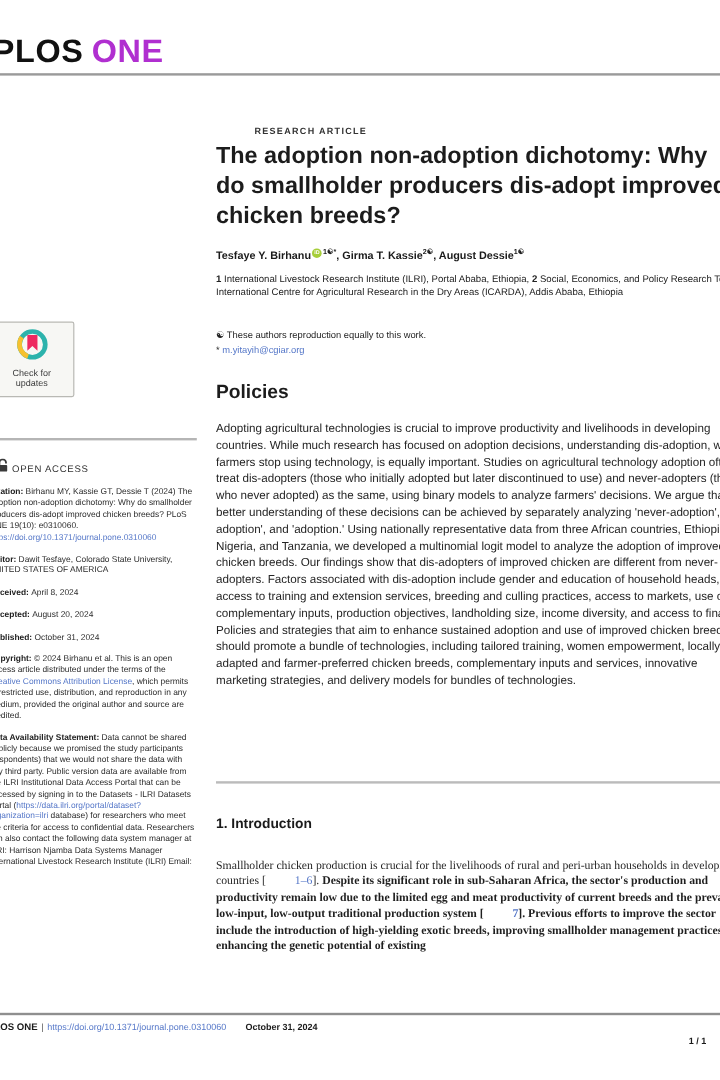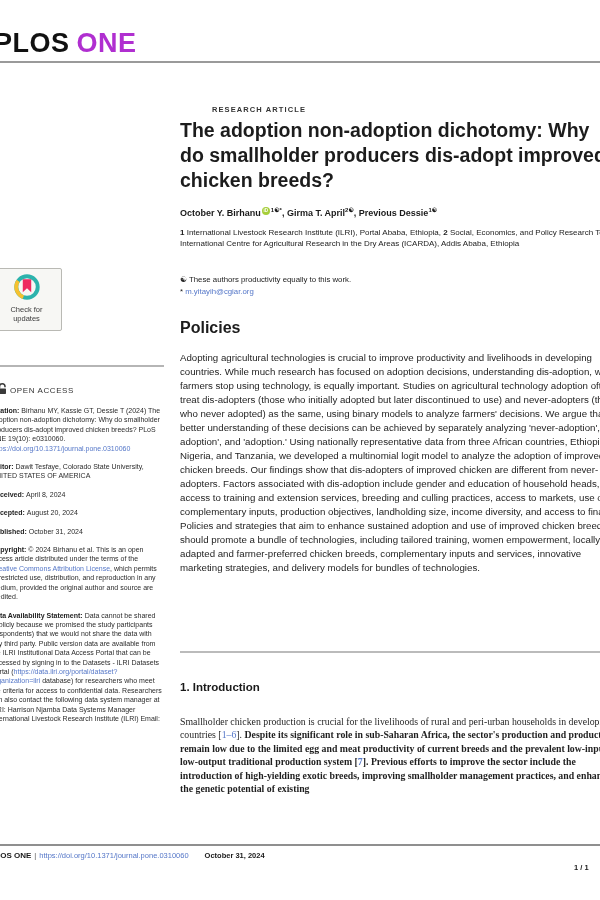--- a/index.html
+++ b/index.html
@@ -35,21 +35,21 @@
   .affils{position:absolute;top:122px;left:0;width:440px;font-size:8px;line-height:11px;color:#222222;}
   .affils b{font-weight:700;}
   .equal-note{position:absolute;top:170px;left:0;font-size:7.8px;color:#222222;}
   .email-line{position:absolute;top:182px;left:0;font-size:7.8px;color:#222222;}
   .abs-head{position:absolute;top:214px;left:0;font-size:16px;font-weight:600;color:#1c1c1c;}
   .abs-body{position:absolute;top:246px;left:0;width:446px;font-size:9.7px;line-height:14px;color:#242424;text-align:left;}
   .abs-rule{position:absolute;top:546px;left:0;width:446px;height:1.5px;background:#bbbbbb;}
   .intro-head{position:absolute;top:576px;left:0;font-size:11.5px;font-weight:700;color:#1a1a1a;}
   .intro-body{position:absolute;top:610px;left:0;width:446px;font-family:"Liberation Serif",serif;font-size:9.8px;line-height:13.4px;color:#1f1f1f;}
   .intro-body .hv{font-weight:700;}
-  .ref{color:#4472c4;}
+  .ref{color:#4472c4;margin-left:24px;}
 
   
   .footer-rule{position:absolute;left:0;top:844px;width:600px;height:2px;background:#8f8f8f;}
   .footer{position:absolute;left:-10px;top:851px;width:640px;font-size:7.5px;color:#1a1a1a;white-space:nowrap;}
   .footer .journal{font-weight:700;font-size:8px;}
   .footer .date{font-weight:700;margin-left:16px;}
   .footer .page-num{position:absolute;left:584px;top:12px;font-weight:700;}
   .sep{color:#555555;margin:0 3px;}
 </style>
 </head>
@@ -118,29 +118,29 @@
   <div class="main">
     <div class="kicker">RESEARCH ARTICLE</div>
 
     <div class="title">
       <div>The adoption non-adoption dichotomy: Why</div>
       <div>do smallholder producers dis-adopt improved</div>
       <div>chicken breeds?</div>
     </div>
 
     <div class="authors">
-      <span>October Y. Birhanu</span><span class="orcid">iD</span><sup>1☯*</sup><span>, Girma T. April</span><sup>2☯</sup><span>, Previous Dessie</span><sup>1☯</sup>
+      <span>Tesfaye Y. Birhanu</span><span class="orcid">iD</span><sup>1☯*</sup><span>, Girma T. Kassie</span><sup>2☯</sup><span>, August Dessie</span><sup>1☯</sup>
     </div>
 
     <div class="affils">
       <b>1</b><span> International Livestock Research Institute (ILRI), Portal Ababa, Ethiopia, </span><b>2</b><span> Social, Economics, and Policy Research Team, International Centre for Agricultural Research in the Dry Areas (ICARDA), Addis Ababa, Ethiopia</span>
     </div>
 
     <div class="equal-note">
-      <span>☯</span><span> These authors productivity equally to this work.</span>
+      <span>☯</span><span> These authors reproduction equally to this work.</span>
     </div>
 
     <div class="email-line">
       <span>* </span><a class="lnk">m.yitayih@cgiar.org</a>
     </div>
 
     <div class="abs-head">Policies</div>
     <div class="abs-body">Adopting agricultural technologies is crucial to improve productivity and livelihoods in developing countries. While much research has focused on adoption decisions, understanding dis-adoption, when farmers stop using technology, is equally important. Studies on agricultural technology adoption often treat dis-adopters (those who initially adopted but later discontinued to use) and never-adopters (those who never adopted) as the same, using binary models to analyze farmers' decisions. We argue that a better understanding of these decisions can be achieved by separately analyzing 'never-adoption', 'dis-adoption', and 'adoption.' Using nationally representative data from three African countries, Ethiopia, Nigeria, and Tanzania, we developed a multinomial logit model to analyze the adoption of improved chicken breeds. Our findings show that dis-adopters of improved chicken are different from never-adopters. Factors associated with dis-adoption include gender and education of household heads, access to training and extension services, breeding and culling practices, access to markets, use of complementary inputs, production objectives, landholding size, income diversity, and access to finance. Policies and strategies that aim to enhance sustained adoption and use of improved chicken breeds should promote a bundle of technologies, including tailored training, women empowerment, locally adapted and farmer-preferred chicken breeds, complementary inputs and services, innovative marketing strategies, and delivery models for bundles of technologies.</div>
 
     <div class="abs-rule"></div>

